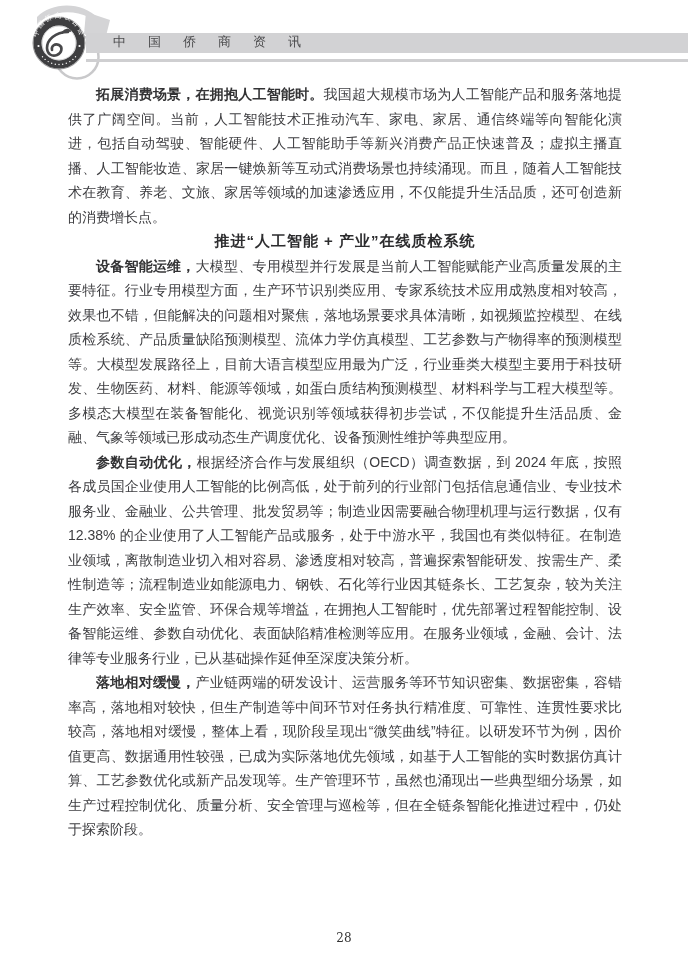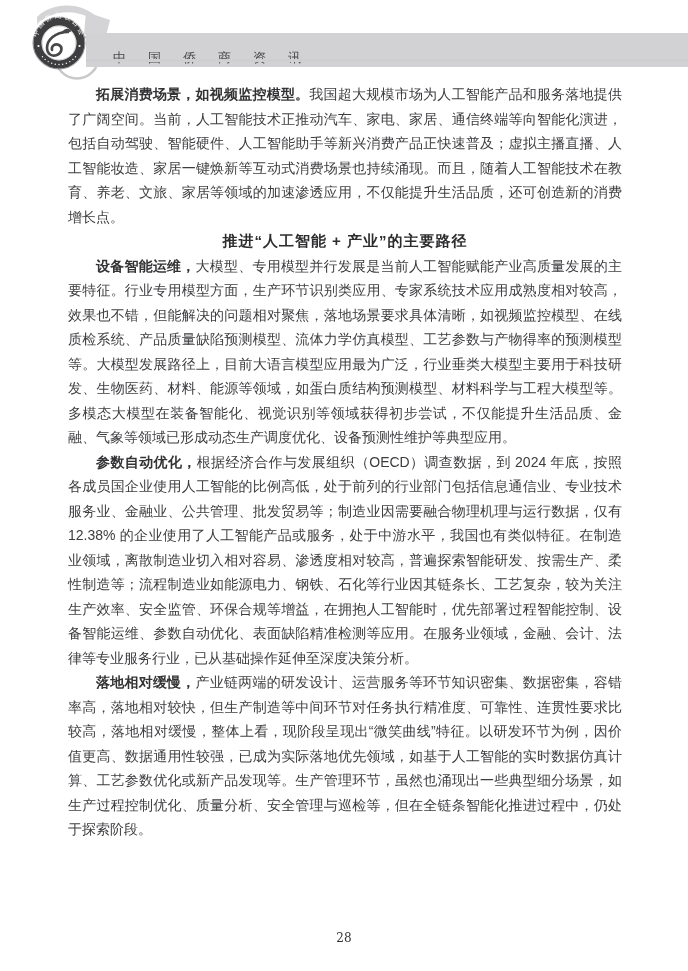--- a/index.html
+++ b/index.html
@@ -3,22 +3,22 @@
 <meta charset="utf-8">
 <title>中国侨商资讯</title>
 <style>
   html,body{margin:0;padding:0;background:#fff;}
   .page{
     position:relative;width:688px;height:971px;background:#ffffff;
     overflow:hidden;font-family:"Liberation Sans",sans-serif;
   }
   
   .masthead-bar{
-    position:absolute;left:86px;right:0;top:33px;height:34px;
-    background:#d2d2d4;display:flex;align-items:flex-end;
+    position:absolute;left:86px;right:0;top:33px;height:20px;
+    background:#d2d2d4;display:flex;align-items:flex-start;
   }
   .masthead-text{
     padding-left:27px;font-size:13px;letter-spacing:22px;
     color:#4b4b4d;white-space:nowrap;
   }
   .header-rule{
     position:absolute;left:86px;right:0;top:59px;height:3px;background:#cfcfd1;
   }
   .logo-svg{position:absolute;left:0;top:0;}
   
@@ -90,23 +90,23 @@
     </svg>
 
     <div class="masthead-bar">
       <span class="masthead-text">中国侨商资讯</span>
     </div>
     <div class="header-rule"></div>
   </header>
 
   <main class="content">
 
-    <p class="para"><b class="lead">拓展消费场景，如视频监控模型。</b><span>我国超大规模市场为人工智能产品和服务落地提供了广阔空间。当前，人工智能技术正推动汽车、家电、家居、通信终端等向智能化演进，包括自动驾驶、智能硬件、人工智能助手等新兴消费产品正快速普及；虚拟主播直播、人工智能妆造、家居一键焕新等互动式消费场景也持续涌现。而且，随着人工智能技术在教育、养老、文旅、家居等领域的加速渗透应用，不仅能提升生活品质，还可创造新的消费增长点。</span></p>
+    <p class="para"><b class="lead">拓展消费场景，在拥抱人工智能时。</b><span>我国超大规模市场为人工智能产品和服务落地提供了广阔空间。当前，人工智能技术正推动汽车、家电、家居、通信终端等向智能化演进，包括自动驾驶、智能硬件、人工智能助手等新兴消费产品正快速普及；虚拟主播直播、人工智能妆造、家居一键焕新等互动式消费场景也持续涌现。而且，随着人工智能技术在教育、养老、文旅、家居等领域的加速渗透应用，不仅能提升生活品质，还可创造新的消费增长点。</span></p>
 
-    <h2 class="section-heading">推进“人工智能 + 产业”的主要路径</h2>
+    <h2 class="section-heading">推进“人工智能 + 产业”在线质检系统</h2>
 
     <p class="para"><b class="lead">设备智能运维，</b><span>大模型、专用模型并行发展是当前人工智能赋能产业高质量发展的主要特征。行业专用模型方面，生产环节识别类应用、专家系统技术应用成熟度相对较高，效果也不错，但能解决的问题相对聚焦，落地场景要求具体清晰，如视频监控模型、在线质检系统、产品质量缺陷预测模型、流体力学仿真模型、工艺参数与产物得率的预测模型等。大模型发展路径上，目前大语言模型应用最为广泛，行业垂类大模型主要用于科技研发、生物医药、材料、能源等领域，如蛋白质结构预测模型、材料科学与工程大模型等。多模态大模型在装备智能化、视觉识别等领域获得初步尝试，不仅能提升生活品质、金融、气象等领域已形成动态生产调度优化、设备预测性维护等典型应用。</span></p>
 
     <p class="para"><b class="lead">参数自动优化，</b><span>根据经济合作与发展组织（OECD）调查数据，到 2024 年底，按照各成员国企业使用人工智能的比例高低，处于前列的行业部门包括信息通信业、专业技术服务业、金融业、公共管理、批发贸易等；制造业因需要融合物理机理与运行数据，仅有 12.38% 的企业使用了人工智能产品或服务，处于中游水平，我国也有类似特征。在制造业领域，离散制造业切入相对容易、渗透度相对较高，普遍探索智能研发、按需生产、柔性制造等；流程制造业如能源电力、钢铁、石化等行业因其链条长、工艺复杂，较为关注生产效率、安全监管、环保合规等增益，在拥抱人工智能时，优先部署过程智能控制、设备智能运维、参数自动优化、表面缺陷精准检测等应用。在服务业领域，金融、会计、法律等专业服务行业，已从基础操作延伸至深度决策分析。</span></p>
 
     <p class="para"><b class="lead">落地相对缓慢，</b><span>产业链两端的研发设计、运营服务等环节知识密集、数据密集，容错率高，落地相对较快，但生产制造等中间环节对任务执行精准度、可靠性、连贯性要求比较高，落地相对缓慢，整体上看，现阶段呈现出“微笑曲线”特征。以研发环节为例，因价值更高、数据通用性较强，已成为实际落地优先领域，如基于人工智能的实时数据仿真计算、工艺参数优化或新产品发现等。生产管理环节，虽然也涌现出一些典型细分场景，如生产过程控制优化、质量分析、安全管理与巡检等，但在全链条智能化推进过程中，仍处于探索阶段。</span></p>
   </main>
 
   <footer class="page-footer">
     <span class="page-number">28</span>

